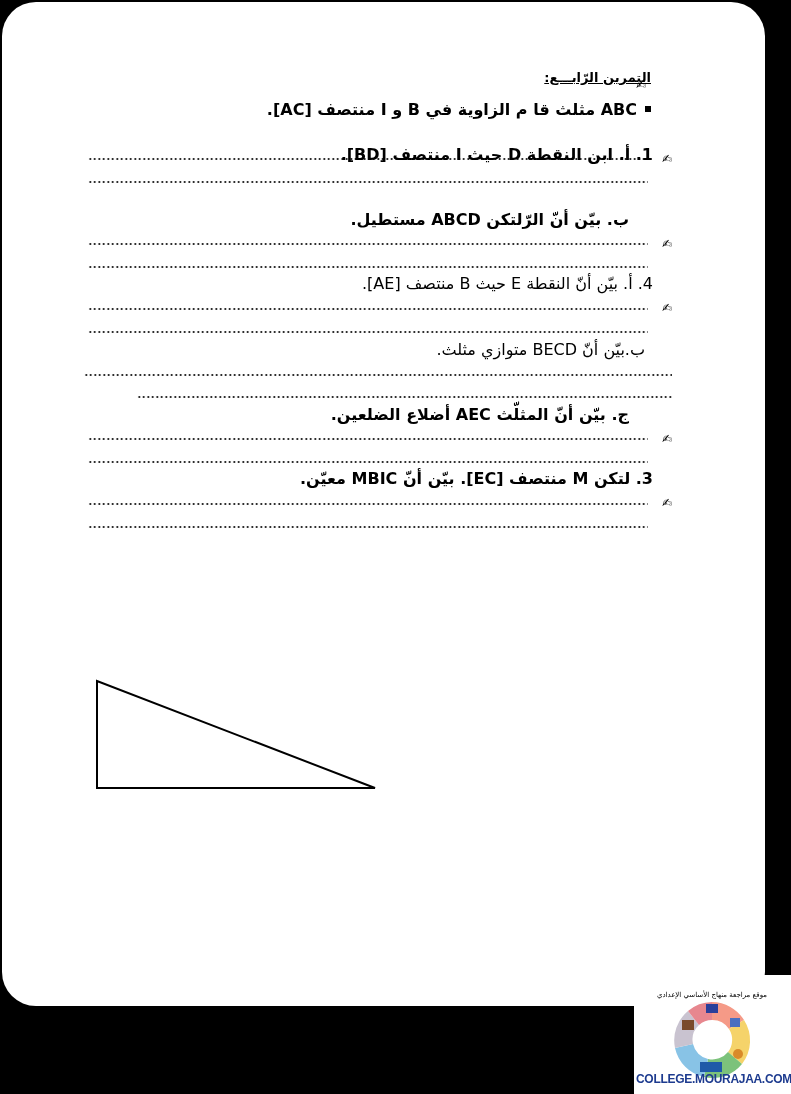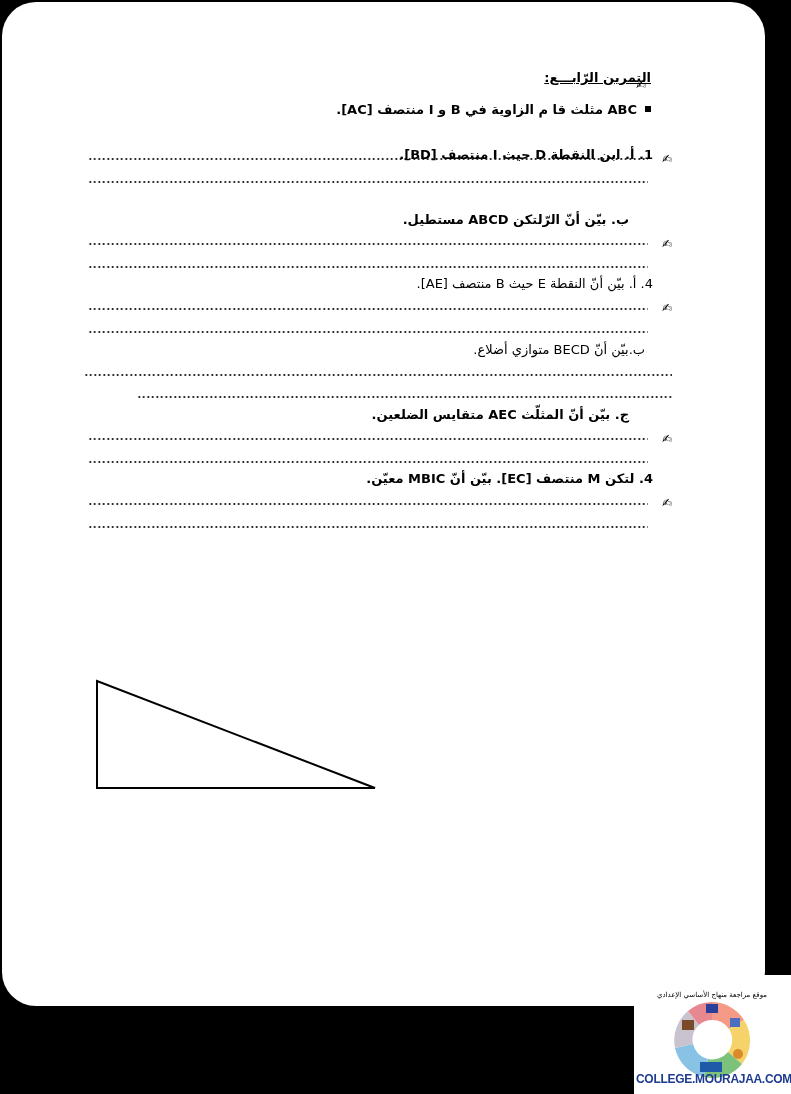--- a/index.html
+++ b/index.html
@@ -8,21 +8,21 @@
       font-family: "DejaVu Sans", sans-serif; color: #000;
     }
     .page {
       position: absolute; left: 2px; top: 2px; width: 763px; height: 1004px;
       background: #fff; border-radius: 34px;
     }
     .logo-block {
       position: absolute; left: 634px; top: 975px; width: 157px; height: 119px; background: #fff;
     }
     .line {
-      position: absolute; direction: rtl; white-space: nowrap; font-size: 13px; line-height: 18px;
+      position: absolute; direction: rtl; white-space: nowrap; font-size: 16px; line-height: 18px;
     }
     .bold { font-weight: bold; }
     .title {
       position: absolute; right: 140px; top: 70px; direction: rtl; font-size: 13px; font-weight: bold;
       text-decoration: underline; white-space: nowrap;
     }
     .pencil {
       position: absolute; width: 14px; height: 12px; font-size: 12px; line-height: 12px;
     }
     .dots {
@@ -59,30 +59,30 @@
 <div class="line bold" style="right:162px; top:211px;">ب. بيّن أنّ الرّلتكن ABCD مستطيل.</div>
 <span class="pencil" style="left:662px; top:238px;">✍</span>
 <div class="dots" style="left:88px; top:243px; width:560px;"></div>
 <div class="dots" style="left:88px; top:266px; width:560px;"></div>
 
 <div class="line" style="right:138px; top:275px;">4.  أ. بيّن أنّ النقطة E حيث B منتصف [AE].</div>
 <span class="pencil" style="left:662px; top:302px;">✍</span>
 <div class="dots" style="left:88px; top:308px; width:560px;"></div>
 <div class="dots" style="left:88px; top:331px; width:560px;"></div>
 
-<div class="line" style="right:146px; top:341px;">ب.بيّن أنّ BECD متوازي أضلاع.</div>
+<div class="line" style="right:146px; top:341px;">ب.بيّن أنّ BECD متوازي مثلث.</div>
 <div class="dots" style="left:84px; top:374px; width:588px;"></div>
 <div class="dots" style="left:137px; top:396px; width:535px;"></div>
 
-<div class="line bold" style="right:162px; top:406px;">ج.  بيّن أنّ المثلّث AEC متقايس الضلعين.</div>
+<div class="line bold" style="right:162px; top:406px;">ج.  بيّن أنّ المثلّث AEC أضلاع الضلعين.</div>
 <span class="pencil" style="left:662px; top:433px;">✍</span>
 <div class="dots" style="left:88px; top:438px; width:560px;"></div>
 <div class="dots" style="left:88px; top:461px; width:560px;"></div>
 
-<div class="line bold" style="right:138px; top:470px;">4.  لتكن M منتصف [EC]. بيّن أنّ MBIC معيّن.</div>
+<div class="line bold" style="right:138px; top:470px;">3.  لتكن M منتصف [EC]. بيّن أنّ MBIC معيّن.</div>
 <span class="pencil" style="left:662px; top:497px;">✍</span>
 <div class="dots" style="left:88px; top:503px; width:560px;"></div>
 <div class="dots" style="left:88px; top:526px; width:560px;"></div>
 
 <svg class="tri" width="290" height="116" viewBox="0 0 290 116">
   <polygon points="3,3 3,110 281,110" fill="none" stroke="#000" stroke-width="2"></polygon>
 </svg>
 
 <svg class="logo" viewBox="0 0 145 105">
   <g transform="translate(72,55)">

